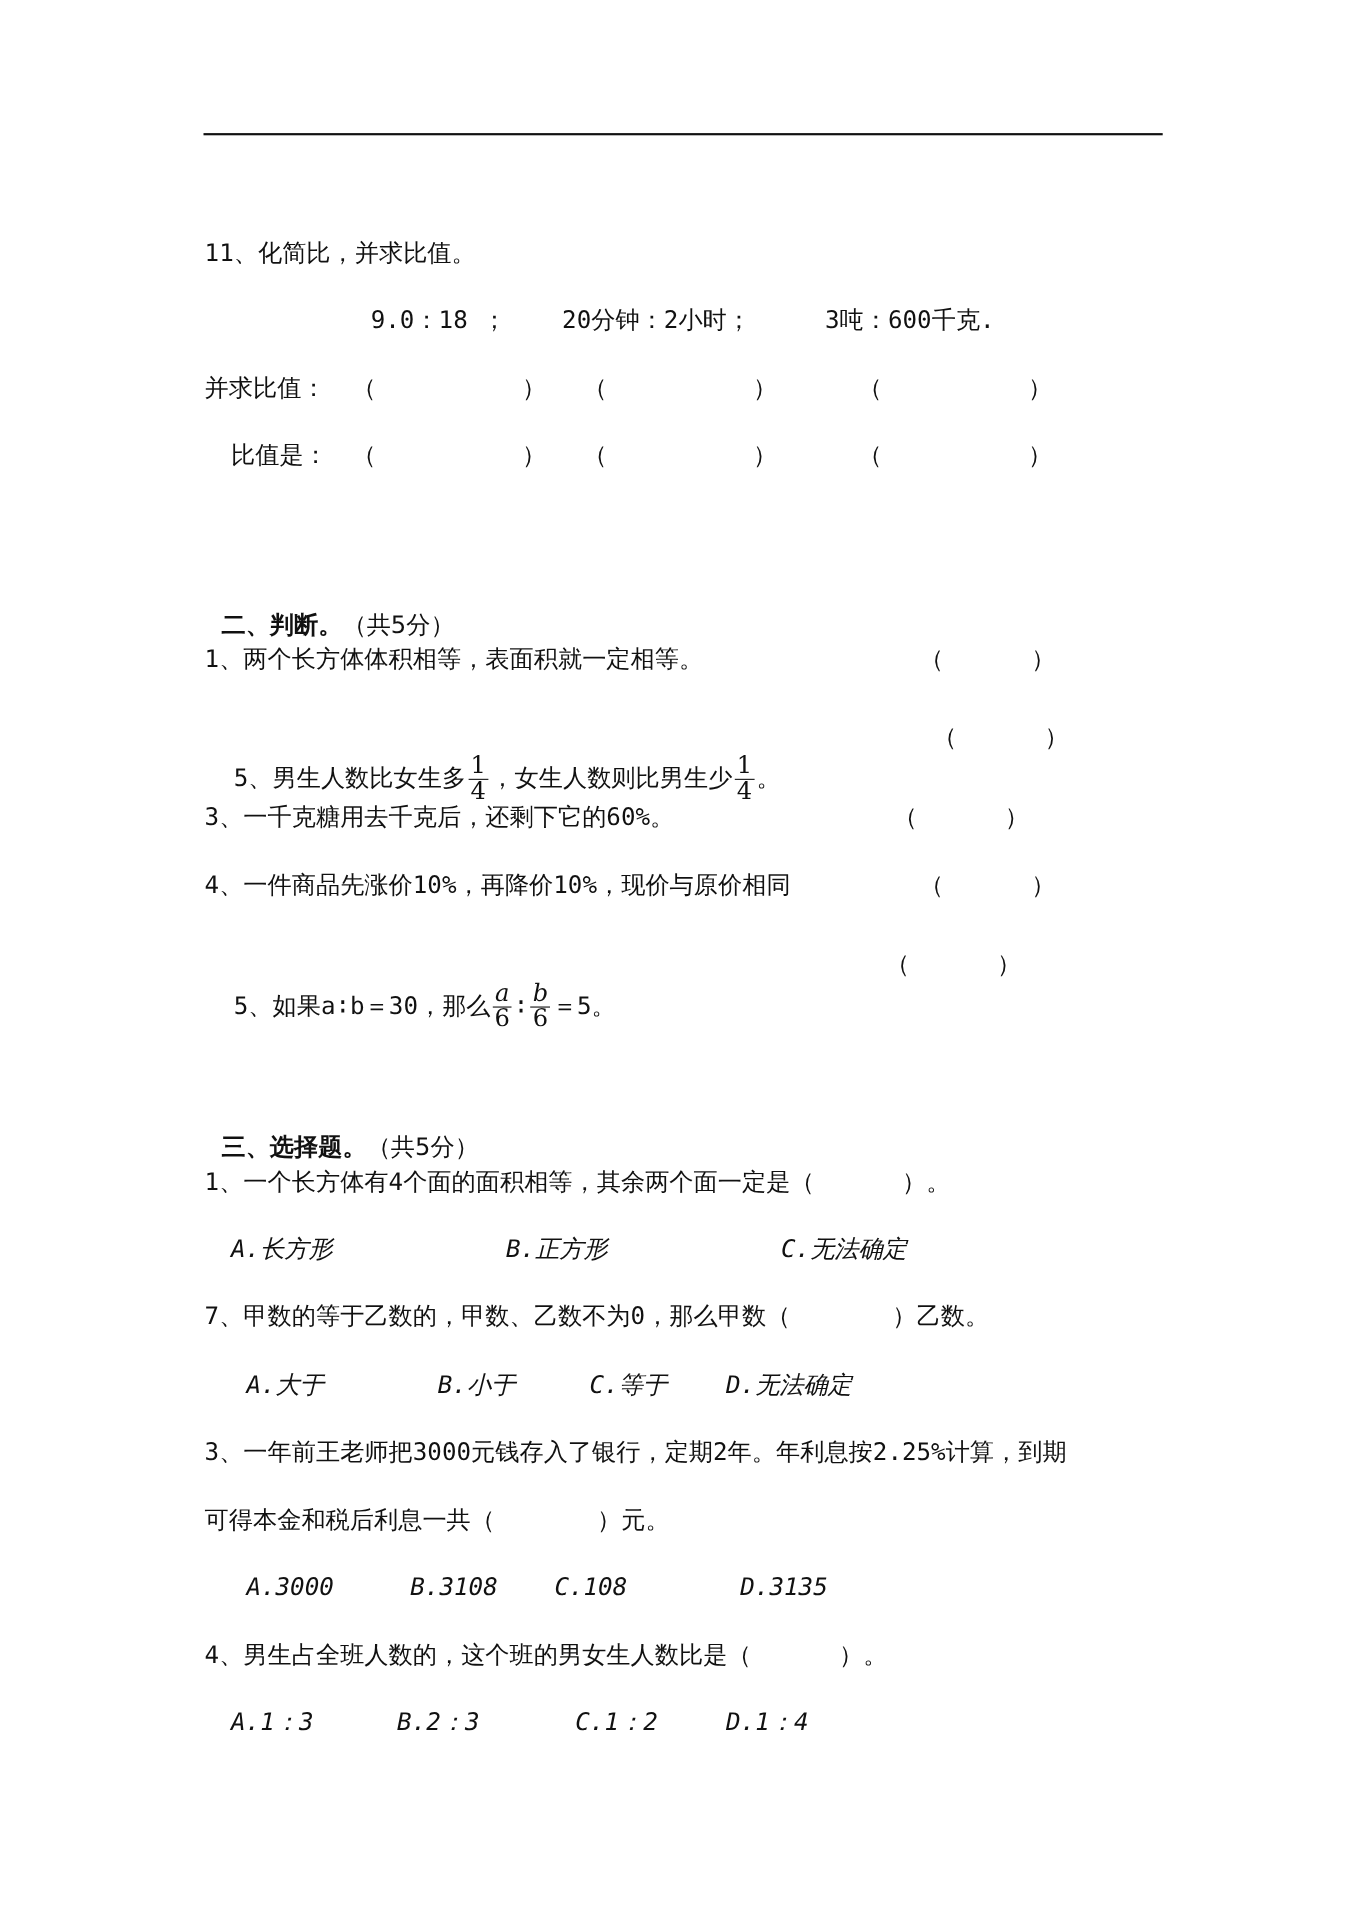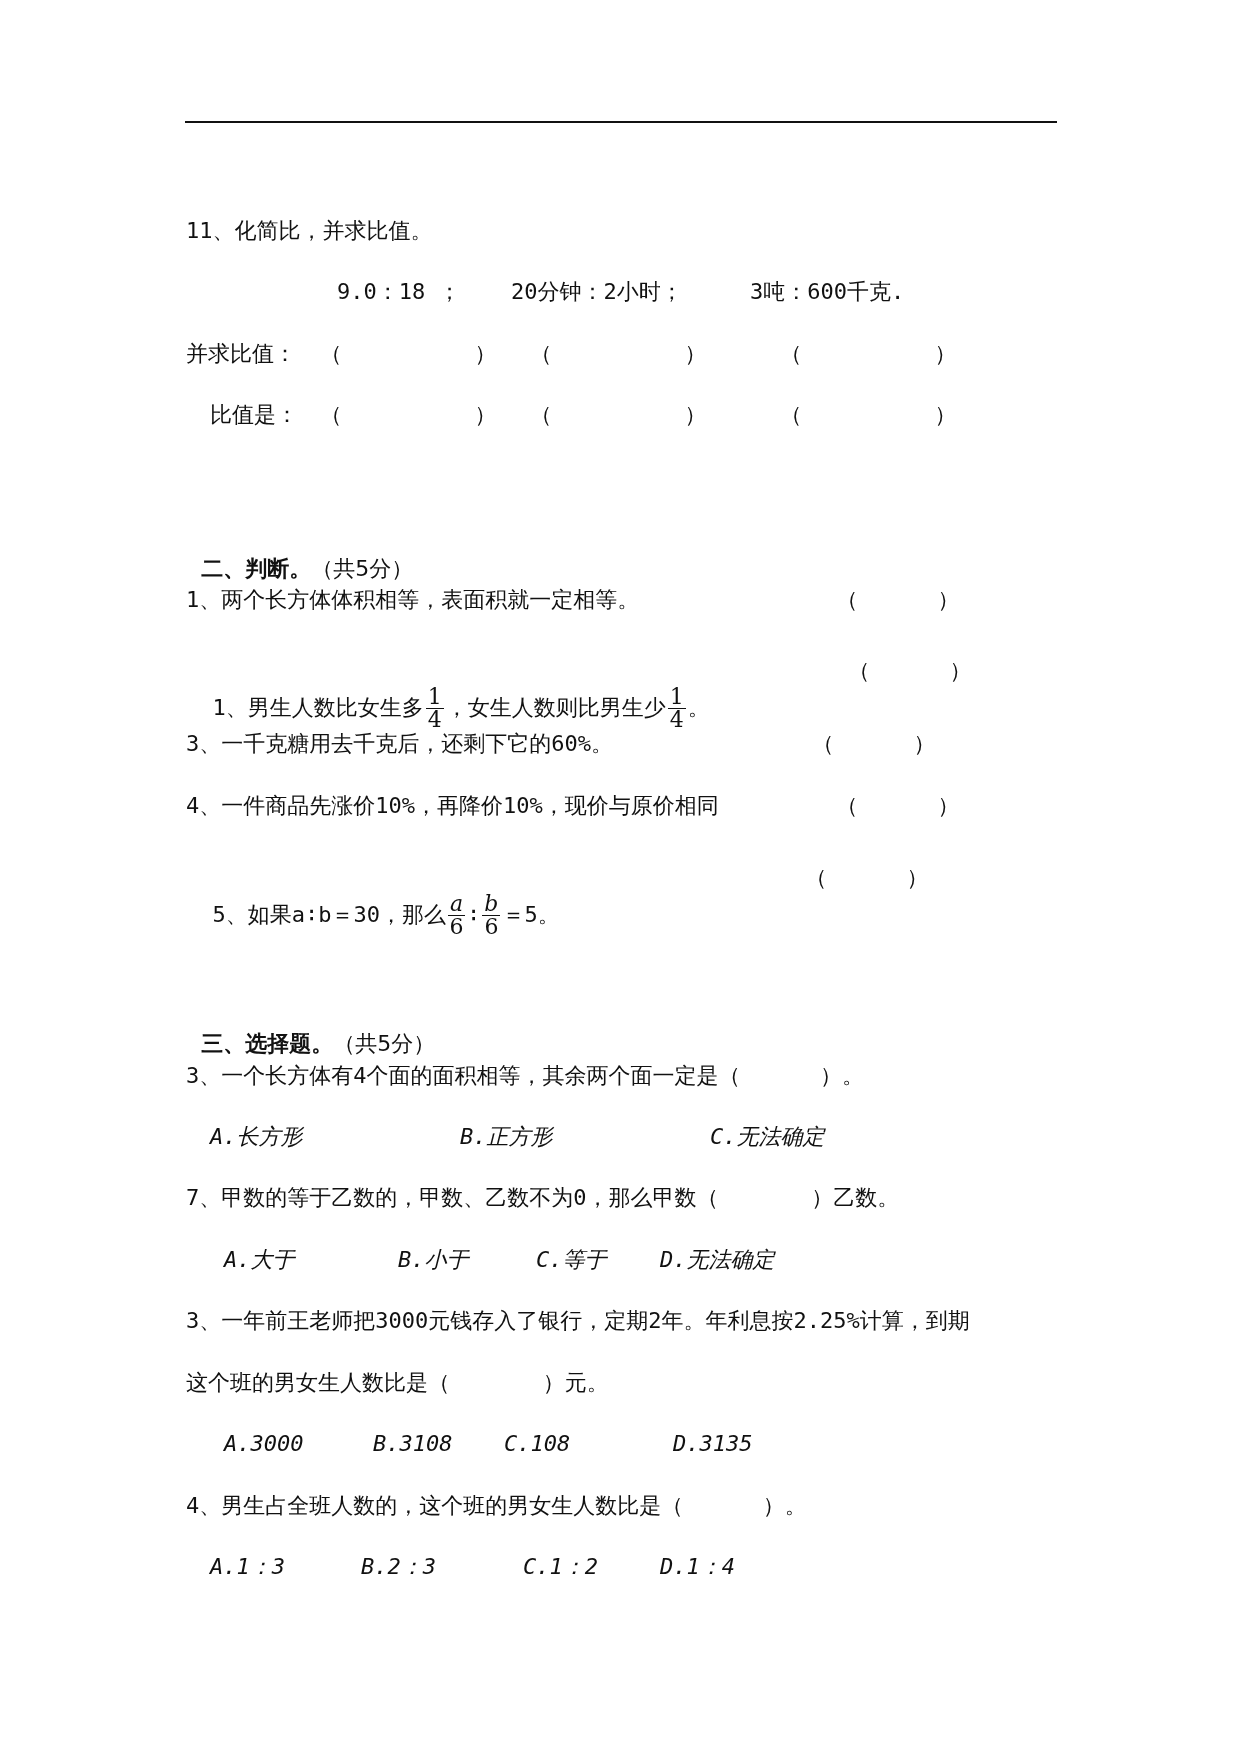--- a/index.html
+++ b/index.html
@@ -40,52 +40,52 @@
 <div class="paren" style="left:780px;top:400px;">（          ）</div>
 
 <div class="line heading" style="left:186px;top:524px;">
   <span>二、判断。</span><span class="pts">（共5分）</span>
 </div>
 
 <div class="line" style="left:186px;top:585px;">1、两个长方体体积相等，表面积就一定相等。</div>
 <div class="paren" style="left:836px;top:585px;">（      ）</div>
 
 <div class="line" style="left:186px;top:656px;">
-  <span>1、男生人数比女生多</span><span class="frac"><span class="num">1</span><span>4</span></span><span>，女生人数则比男生少</span><span class="frac"><span class="num">1</span><span>4</span></span><span>。</span>
+  <span>5、男生人数比女生多</span><span class="frac"><span class="num">1</span><span>4</span></span><span>，女生人数则比男生少</span><span class="frac"><span class="num">1</span><span>4</span></span><span>。</span>
 </div>
 <div class="paren" style="left:848px;top:656px;">（      ）</div>
 
 <div class="line" style="left:186px;top:729px;">3、一千克糖用去千克后，还剩下它的60%。</div>
 <div class="paren" style="left:812px;top:729px;">（      ）</div>
 
 <div class="line" style="left:186px;top:791px;">4、一件商品先涨价10%，再降价10%，现价与原价相同</div>
 <div class="paren" style="left:836px;top:791px;">（      ）</div>
 
 <div class="line" style="left:186px;top:863px;">
   <span>5、如果a∶b＝30，那么</span><span class="frac"><span class="num it">a</span><span>6</span></span><span>∶</span><span class="frac"><span class="num it">b</span><span>6</span></span><span>＝5。</span>
 </div>
 <div class="paren" style="left:805px;top:863px;">（      ）</div>
 
 <div class="line heading" style="left:186px;top:999px;">
   <span>三、选择题。</span><span class="pts">（共5分）</span>
 </div>
 
-<div class="line" style="left:186px;top:1061px;">3、一个长方体有4个面的面积相等，其余两个面一定是（      ）。</div>
+<div class="line" style="left:186px;top:1061px;">1、一个长方体有4个面的面积相等，其余两个面一定是（      ）。</div>
 <div class="opt" style="left:210px;top:1122px;">A.长方形</div>
 <div class="opt" style="left:460px;top:1122px;">B.正方形</div>
 <div class="opt" style="left:710px;top:1122px;">C.无法确定</div>
 
 <div class="line" style="left:186px;top:1183px;">7、甲数的等于乙数的，甲数、乙数不为0，那么甲数（       ）乙数。</div>
 <div class="opt" style="left:224px;top:1245px;">A.大于</div>
 <div class="opt" style="left:398px;top:1245px;">B.小于</div>
 <div class="opt" style="left:536px;top:1245px;">C.等于</div>
 <div class="opt" style="left:660px;top:1245px;">D.无法确定</div>
 
 <div class="line" style="left:186px;top:1306px;">3、一年前王老师把3000元钱存入了银行，定期2年。年利息按2.25%计算，到期</div>
-<div class="line" style="left:186px;top:1368px;">这个班的男女生人数比是（       ）元。</div>
+<div class="line" style="left:186px;top:1368px;">可得本金和税后利息一共（       ）元。</div>
 <div class="opt" style="left:224px;top:1429px;">A.3000</div>
 <div class="opt" style="left:373px;top:1429px;">B.3108</div>
 <div class="opt" style="left:504px;top:1429px;">C.108</div>
 <div class="opt" style="left:673px;top:1429px;">D.3135</div>
 
 <div class="line" style="left:186px;top:1491px;">4、男生占全班人数的，这个班的男女生人数比是（      ）。</div>
 <div class="opt" style="left:210px;top:1552px;">A.1：3</div>
 <div class="opt" style="left:361px;top:1552px;">B.2：3</div>
 <div class="opt" style="left:523px;top:1552px;">C.1：2</div>
 <div class="opt" style="left:660px;top:1552px;">D.1：4</div>

